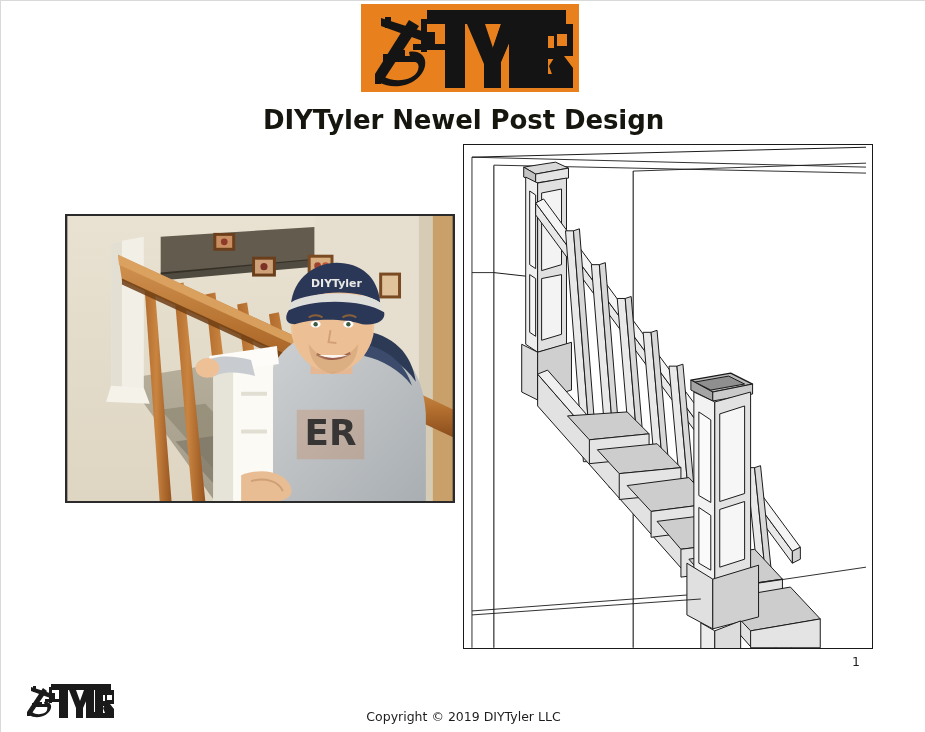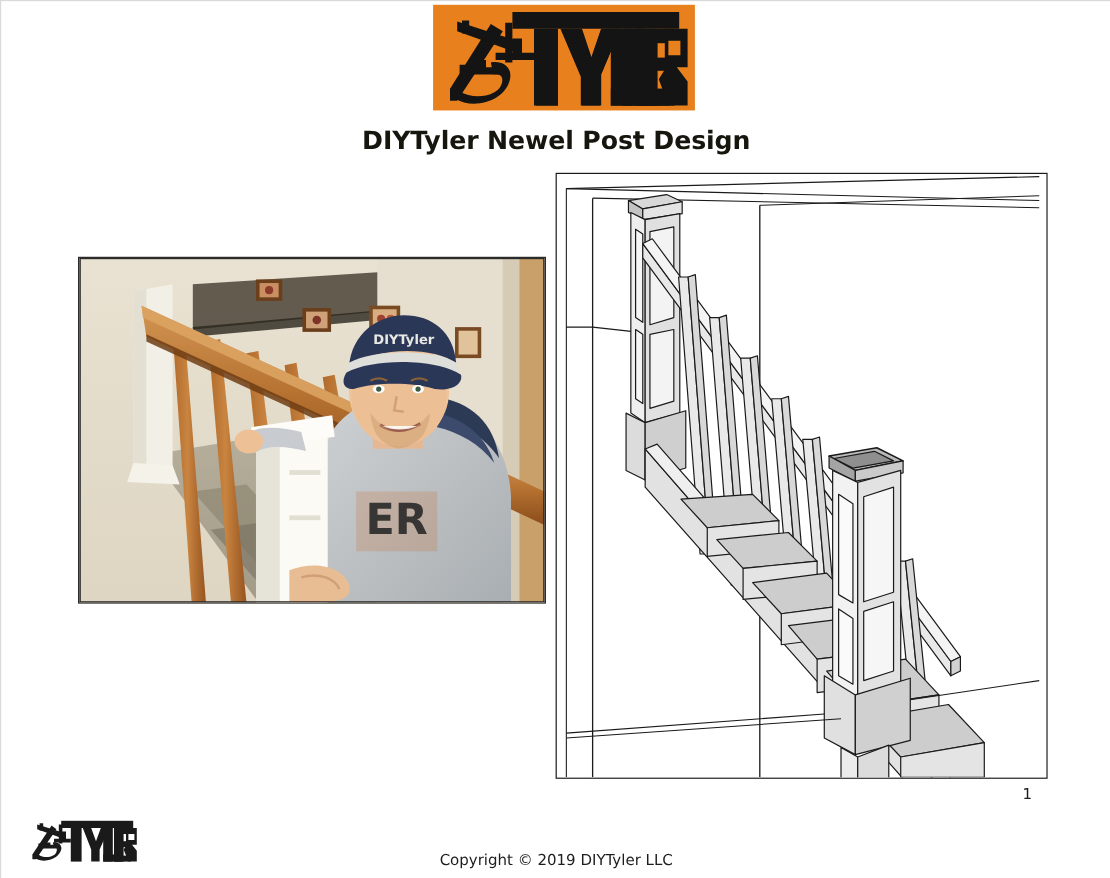--- a/index.html
+++ b/index.html
@@ -33,21 +33,21 @@
   }
   #header-logo svg { display: block; width: 100%; height: 100%; }
 
   
   #doc-title {
     position: absolute;
     left: 0;
     top: 104px;
     width: 925px;
     text-align: center;
-    font-size: 21px;
+    font-size: 26px;
     font-weight: bold;
     color: #16160f;
     letter-spacing: -0.1px;
     font-family: "DejaVu Sans", sans-serif;
   }
 
   
   #photo-frame {
     position: absolute;
     left: 64px;

